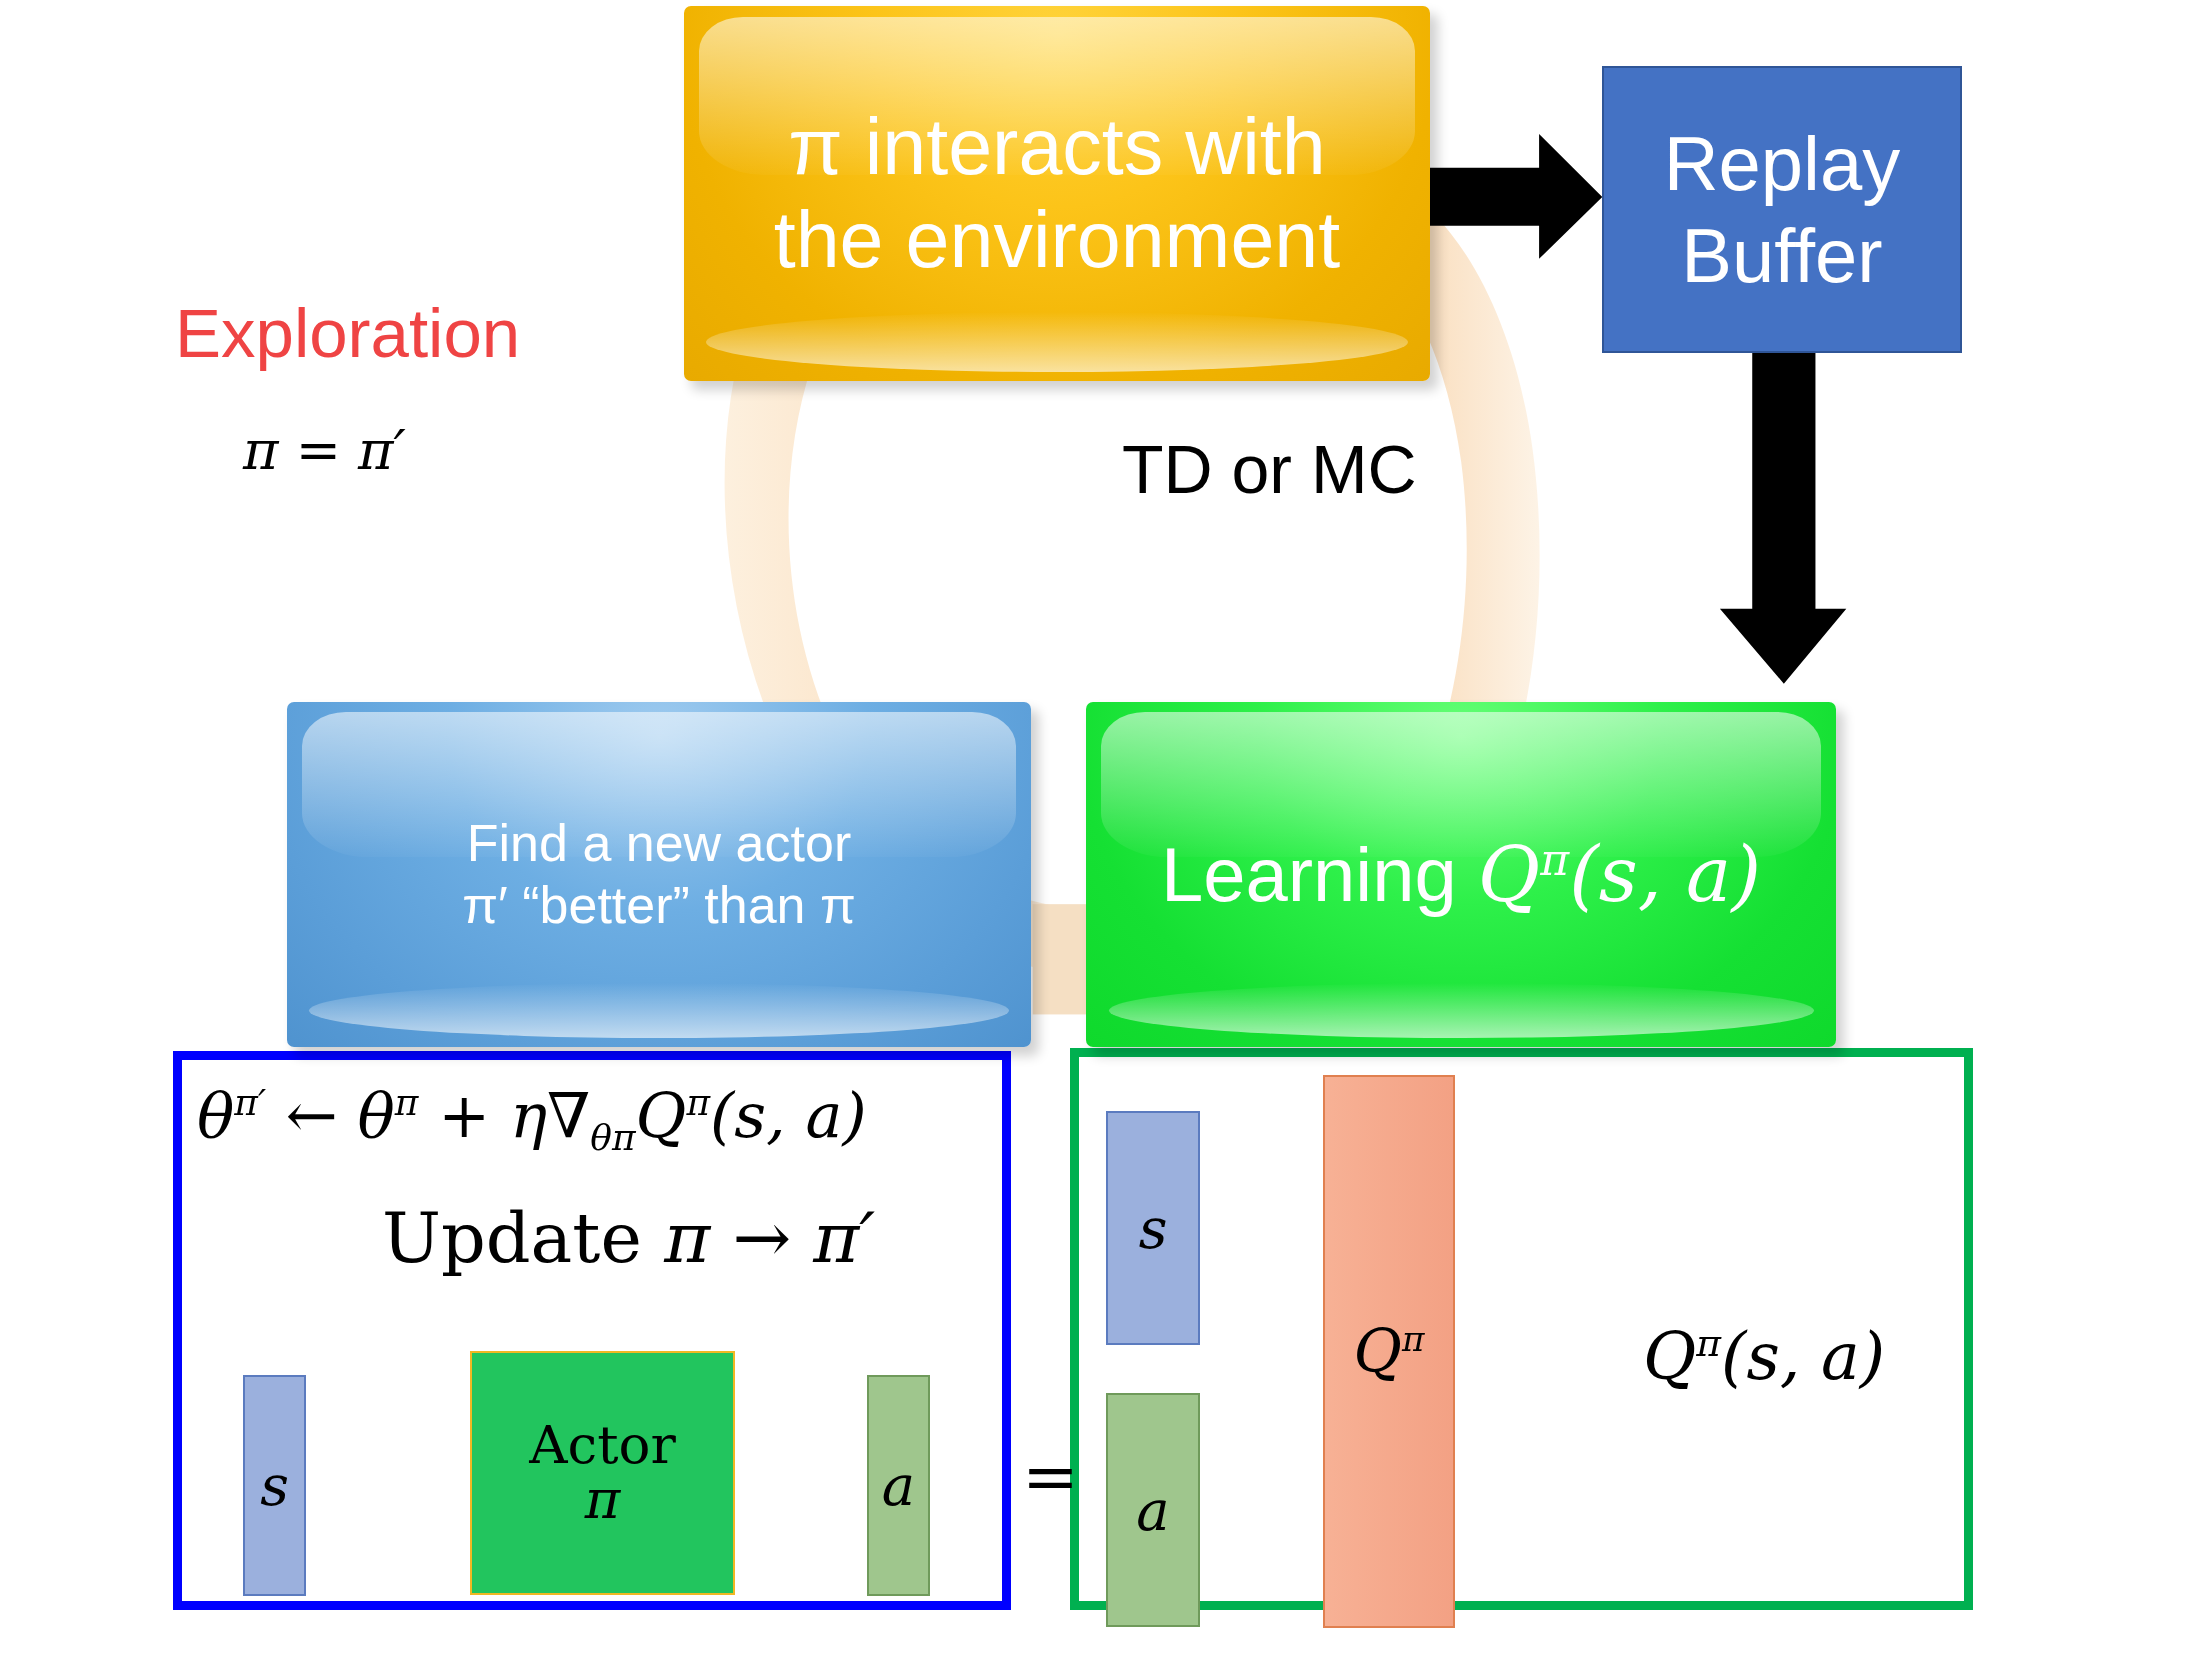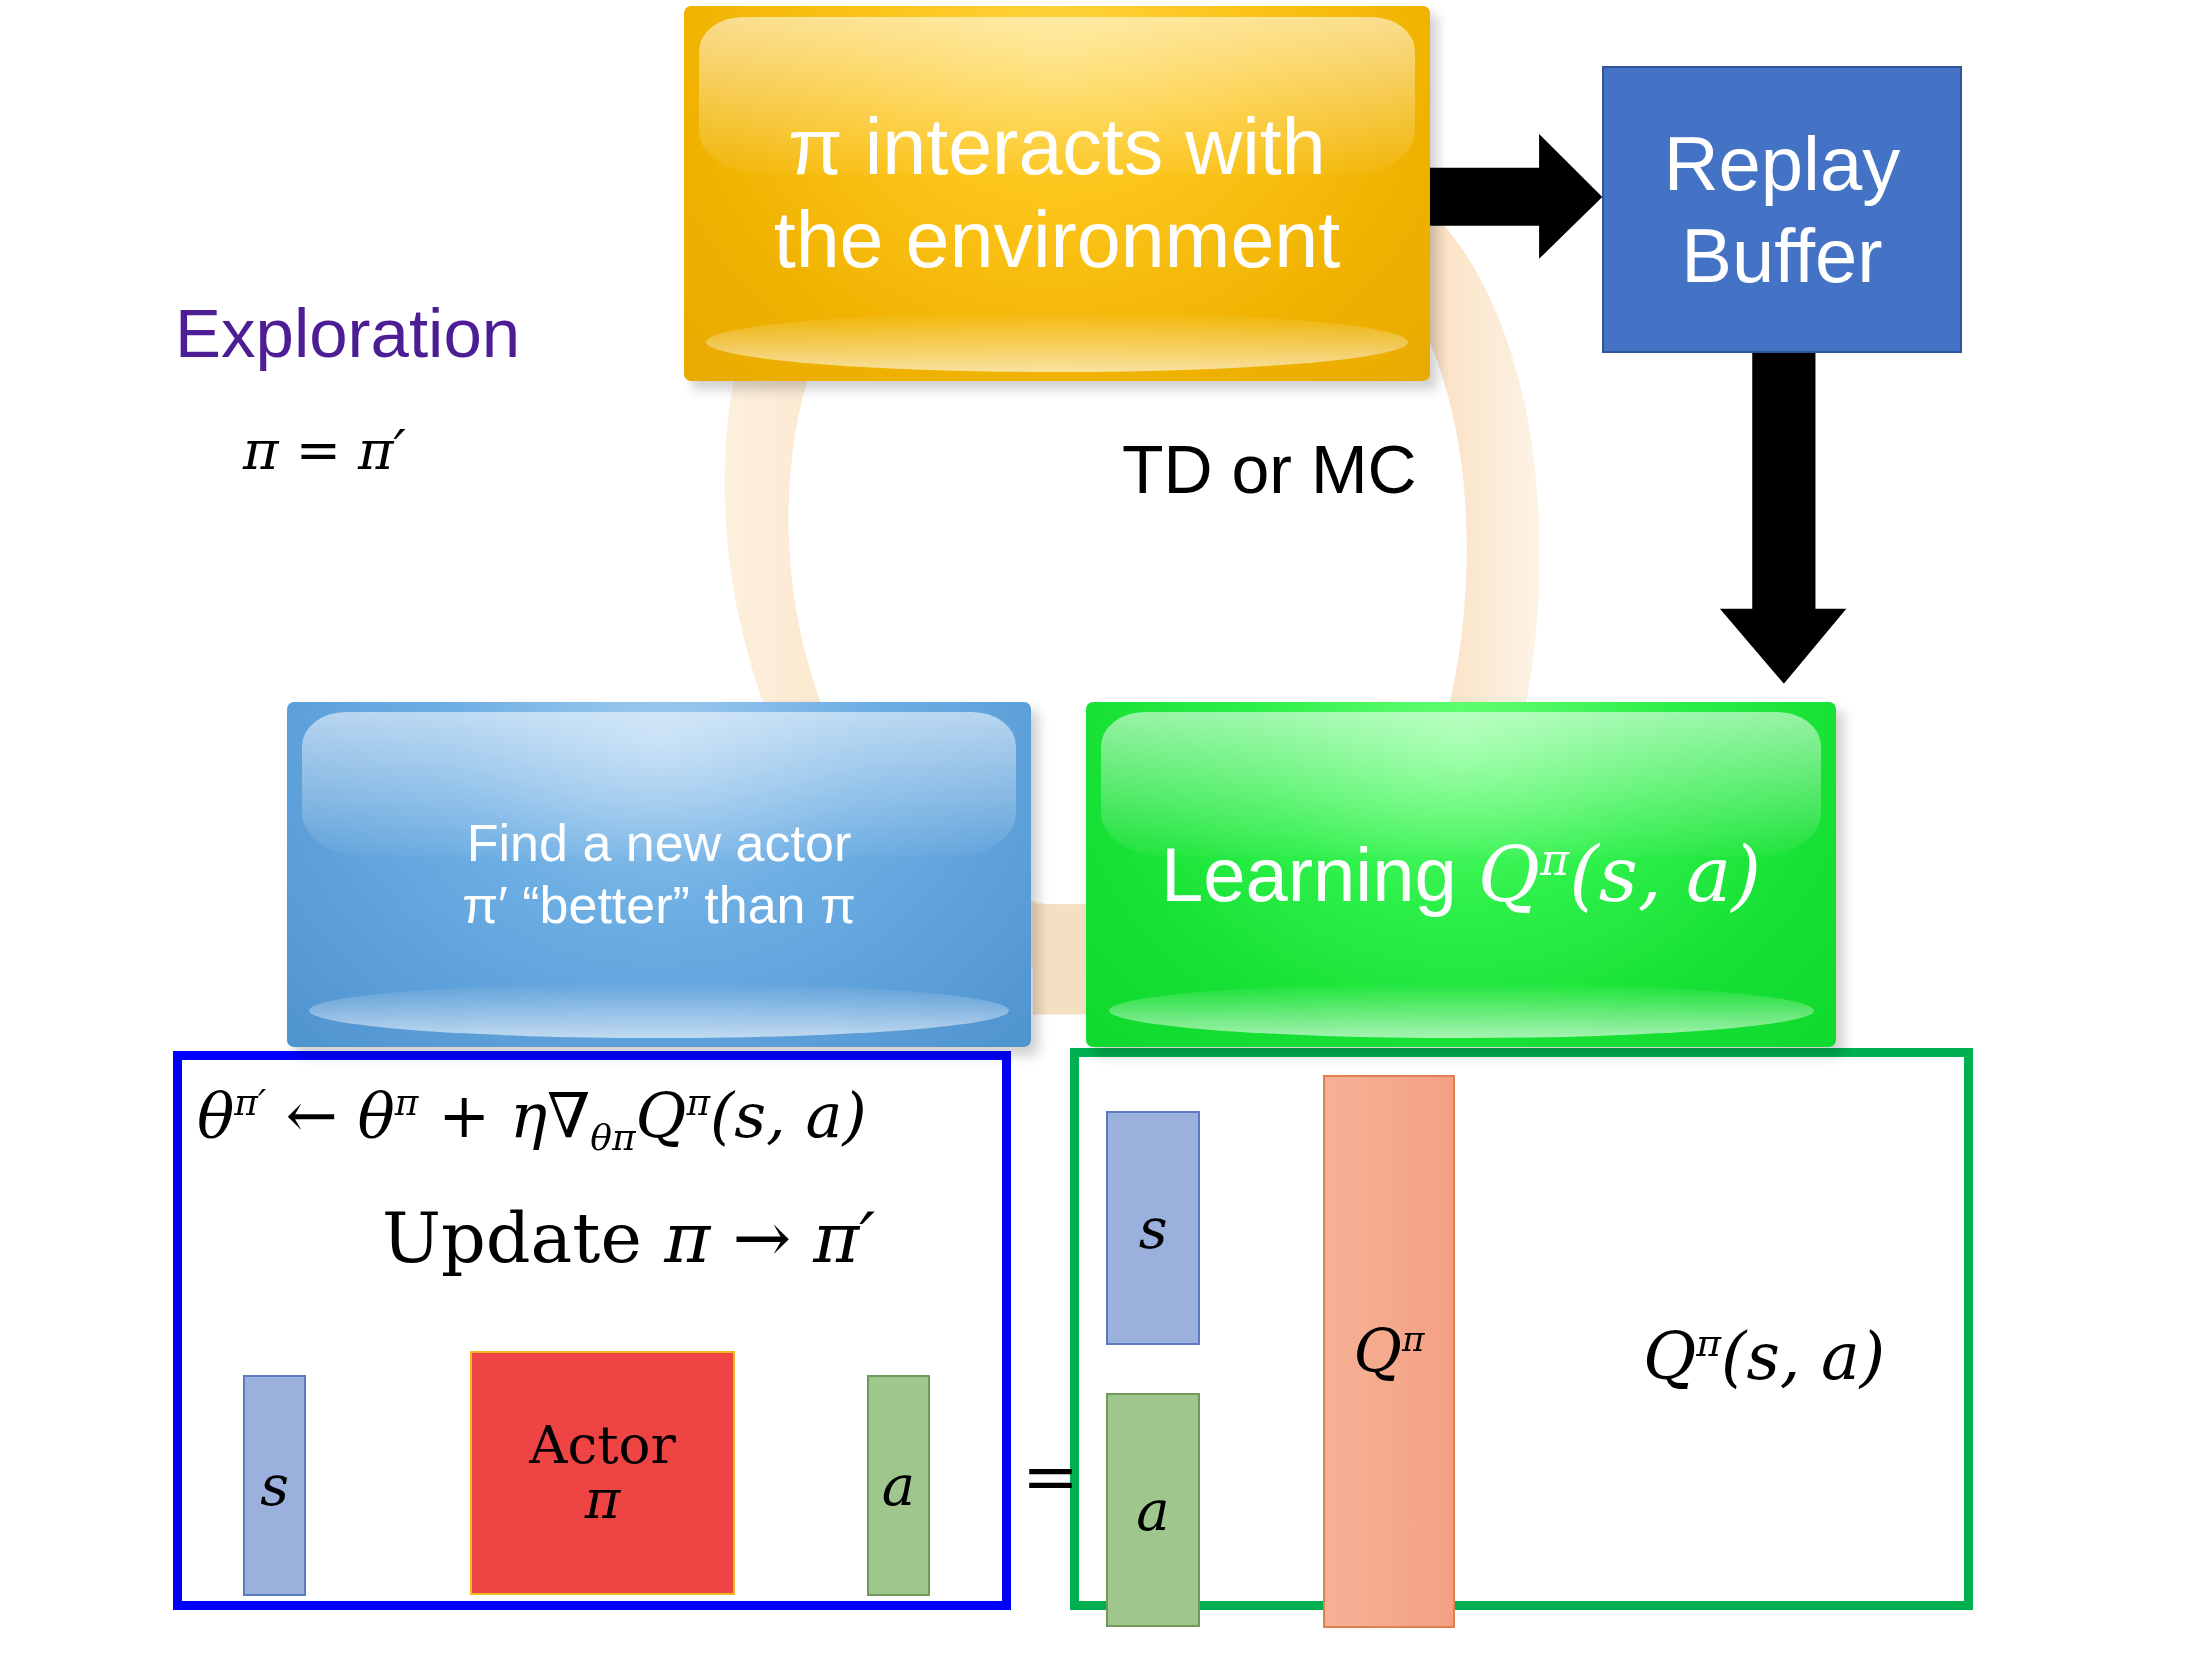--- a/index.html
+++ b/index.html
@@ -95,21 +95,21 @@
   #q-panel {
     left: 1070px; top: 1048px; width: 903px; height: 562px;
     border: 9.6px solid #00b050;
     background: #ffffff;
     box-sizing: border-box;
   }
 
   
   #exploration-label {
     left: 175px; top: 294px;
-    color: #4c1d95;
+    color: #ef4444;
     font-size: 69px;
     white-space: nowrap;
   }
   #pi-eq-label {
     left: 243px; top: 419px;
     color: #000000;
     font-size: 54px;
     white-space: nowrap;
     font-family: "DejaVu Serif", serif;
     font-style: italic;
@@ -147,21 +147,21 @@
   
   .vblock {
     display: flex; align-items: center; justify-content: center;
     box-sizing: border-box;
     font-family: "DejaVu Serif", serif;
     font-style: italic;
     color: #000000;
   }
   .v-blue  { background: #9bb0dd; border: 2.2px solid #5b7bbf; }
   .v-green { background: #9fc68d; border: 2.2px solid #6f9a5b; }
-  .v-yellow{ background: #ef4444; border: 2.2px solid #f0b823; }
+  .v-yellow{ background: #22c55e; border: 2.2px solid #f0b823; }
   .v-orange{ background: linear-gradient(to right, #f7b195, #f3a184); border: 2.2px solid #e08050; justify-content: center; }
 
   
   #s-block-left  { left: 243px;  top: 1375px; width: 63px;  height: 221px; font-size: 56px; }
   #actor-block   { left: 470px;  top: 1351px; width: 265px; height: 244px; font-style: normal; font-size: 53px; flex-direction: column; line-height: 1.05; }
   #a-block-left  { left: 867px; top: 1375px; width: 63px;  height: 221px; font-size: 56px; }
 
   
   #s-block-right { left: 1106px; top: 1111px; width: 94px; height: 234px; font-size: 56px; }
   #a-block-right { left: 1106px; top: 1393px; width: 94px; height: 234px; font-size: 56px; }

